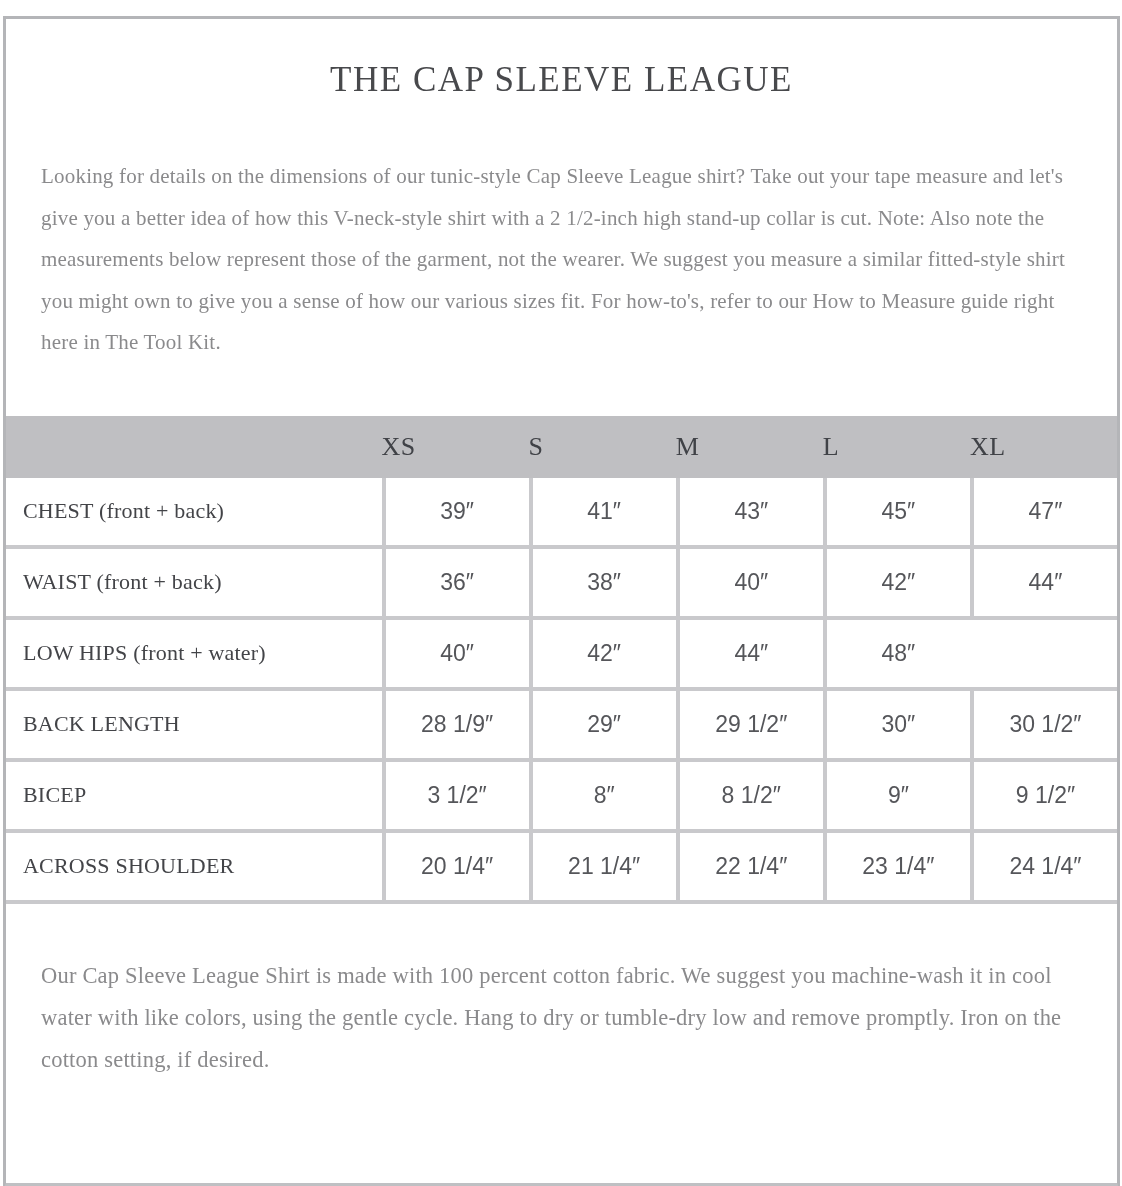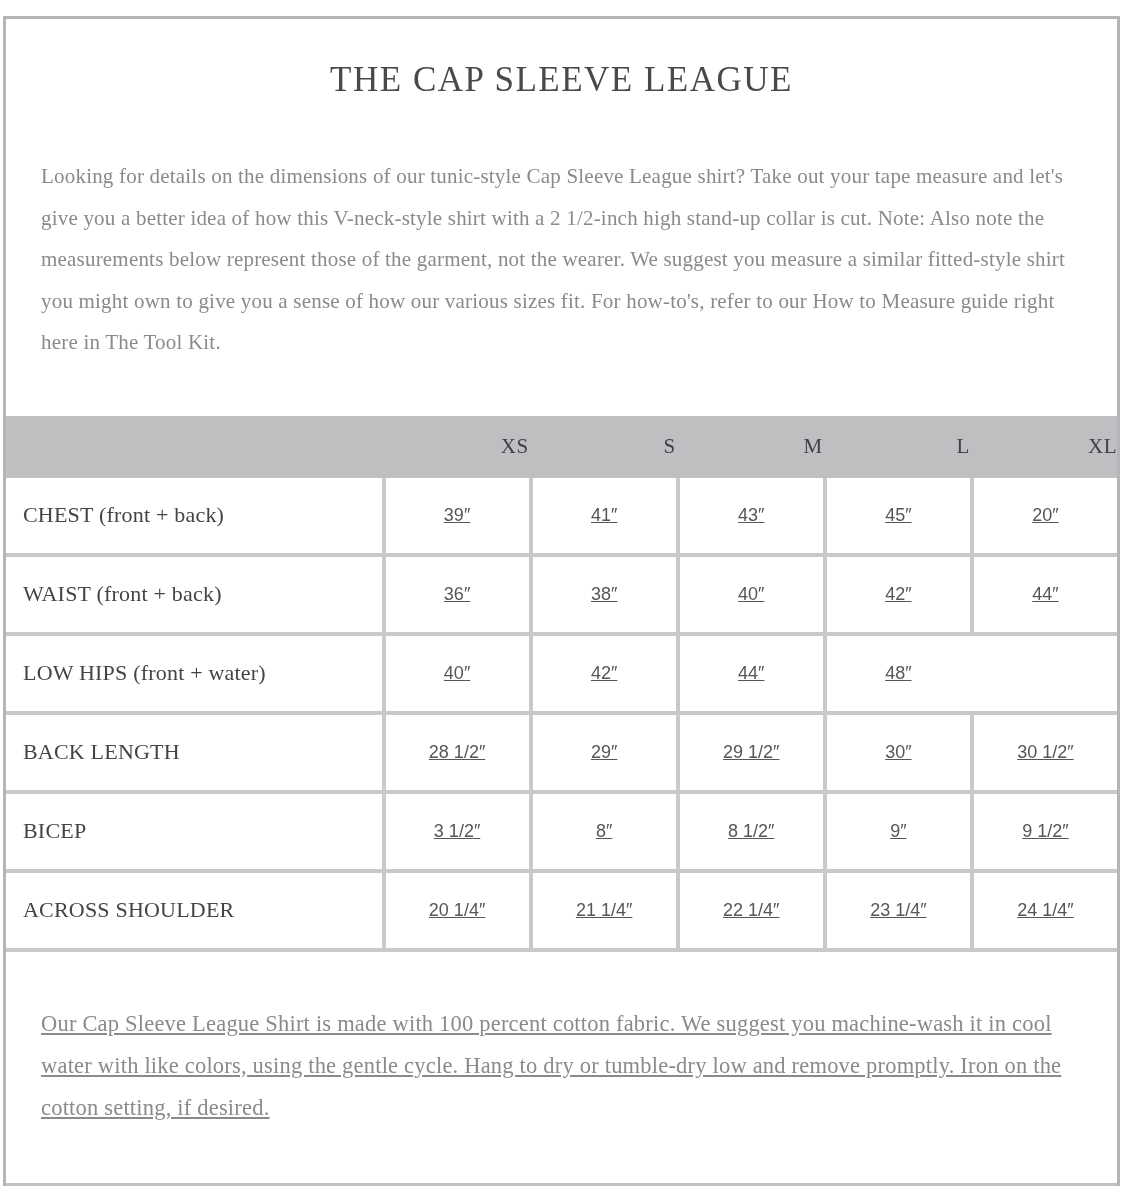--- a/index.html
+++ b/index.html
@@ -42,57 +42,55 @@
     width: 100%;
   }
   .table-header-row {
     display: grid;
     grid-template-columns: 33.8% repeat(5, 1fr);
     background: #bfbfc2;
     height: 62px;
     align-items: center;
   }
   .table-header-cell {
-    text-align: right;
-    font-size: 21px;
+    text-align: left;
+    font-size: 26px;
     color: #404247;
     letter-spacing: 0.5px;
   }
   .table-row {
     display: grid;
     grid-template-columns: 33.8% repeat(5, 1fr);
-    height: 79px;
+    height: 71px;
     align-items: center;
     border-bottom: 4px solid #c9c9cc;
   }
   .row-label {
     font-size: 22px;
     color: #434448;
     padding-left: 17px;
     letter-spacing: 0.2px;
   }
   .value-cell {
     text-align: center;
     align-self: stretch;
     display: flex;
     align-items: center;
     justify-content: center;
     font-family: "Liberation Sans", "DejaVu Sans", sans-serif;
-    font-size: 18px;
+    font-size: 23px;
     color: #55565a;
     border-left: 4px solid #c9c9cc;
-    text-decoration: underline;
   }
   .care {
     margin: 51px 40px 0 35px;
     font-size: 22.5px;
     line-height: 42px;
     letter-spacing: 0.2px;
     color: #8a8a8c;
-    text-decoration: underline;
   }
 </style>
 </head>
 <body>
 
 <div class="card">
 
   <h1 class="page-title">THE CAP SLEEVE LEAGUE</h1>
 
   <p class="intro">Looking for details on the dimensions of our tunic-style Cap Sleeve League shirt? Take out your tape measure and let's give you a better idea of how this V-neck-style shirt with a 2 1/2-inch high stand-up collar is cut. Note: Also note the measurements below represent those of the garment, not the wearer. We suggest you measure a similar fitted-style shirt you might own to give you a sense of how our various sizes fit. For how-to's, refer to our How to Measure guide right here in The Tool Kit.</p>
@@ -107,21 +105,21 @@
       <div class="table-header-cell">L</div>
       <div class="table-header-cell">XL</div>
     </div>
 
     <div class="table-row">
       <div class="row-label">CHEST (front + back)</div>
       <div class="value-cell">39″</div>
       <div class="value-cell">41″</div>
       <div class="value-cell">43″</div>
       <div class="value-cell">45″</div>
-      <div class="value-cell">20″</div>
+      <div class="value-cell">47″</div>
     </div>
 
     <div class="table-row">
       <div class="row-label">WAIST (front + back)</div>
       <div class="value-cell">36″</div>
       <div class="value-cell">38″</div>
       <div class="value-cell">40″</div>
       <div class="value-cell">42″</div>
       <div class="value-cell">44″</div>
     </div>
@@ -129,21 +127,21 @@
     <div class="table-row">
       <div class="row-label">LOW HIPS (front + water)</div>
       <div class="value-cell">40″</div>
       <div class="value-cell">42″</div>
       <div class="value-cell">44″</div>
       <div class="value-cell">48″</div>
     </div>
 
     <div class="table-row">
       <div class="row-label">BACK LENGTH</div>
-      <div class="value-cell">28 1/2″</div>
+      <div class="value-cell">28 1/9″</div>
       <div class="value-cell">29″</div>
       <div class="value-cell">29 1/2″</div>
       <div class="value-cell">30″</div>
       <div class="value-cell">30 1/2″</div>
     </div>
 
     <div class="table-row">
       <div class="row-label">BICEP</div>
       <div class="value-cell">3 1/2″</div>
       <div class="value-cell">8″</div>

